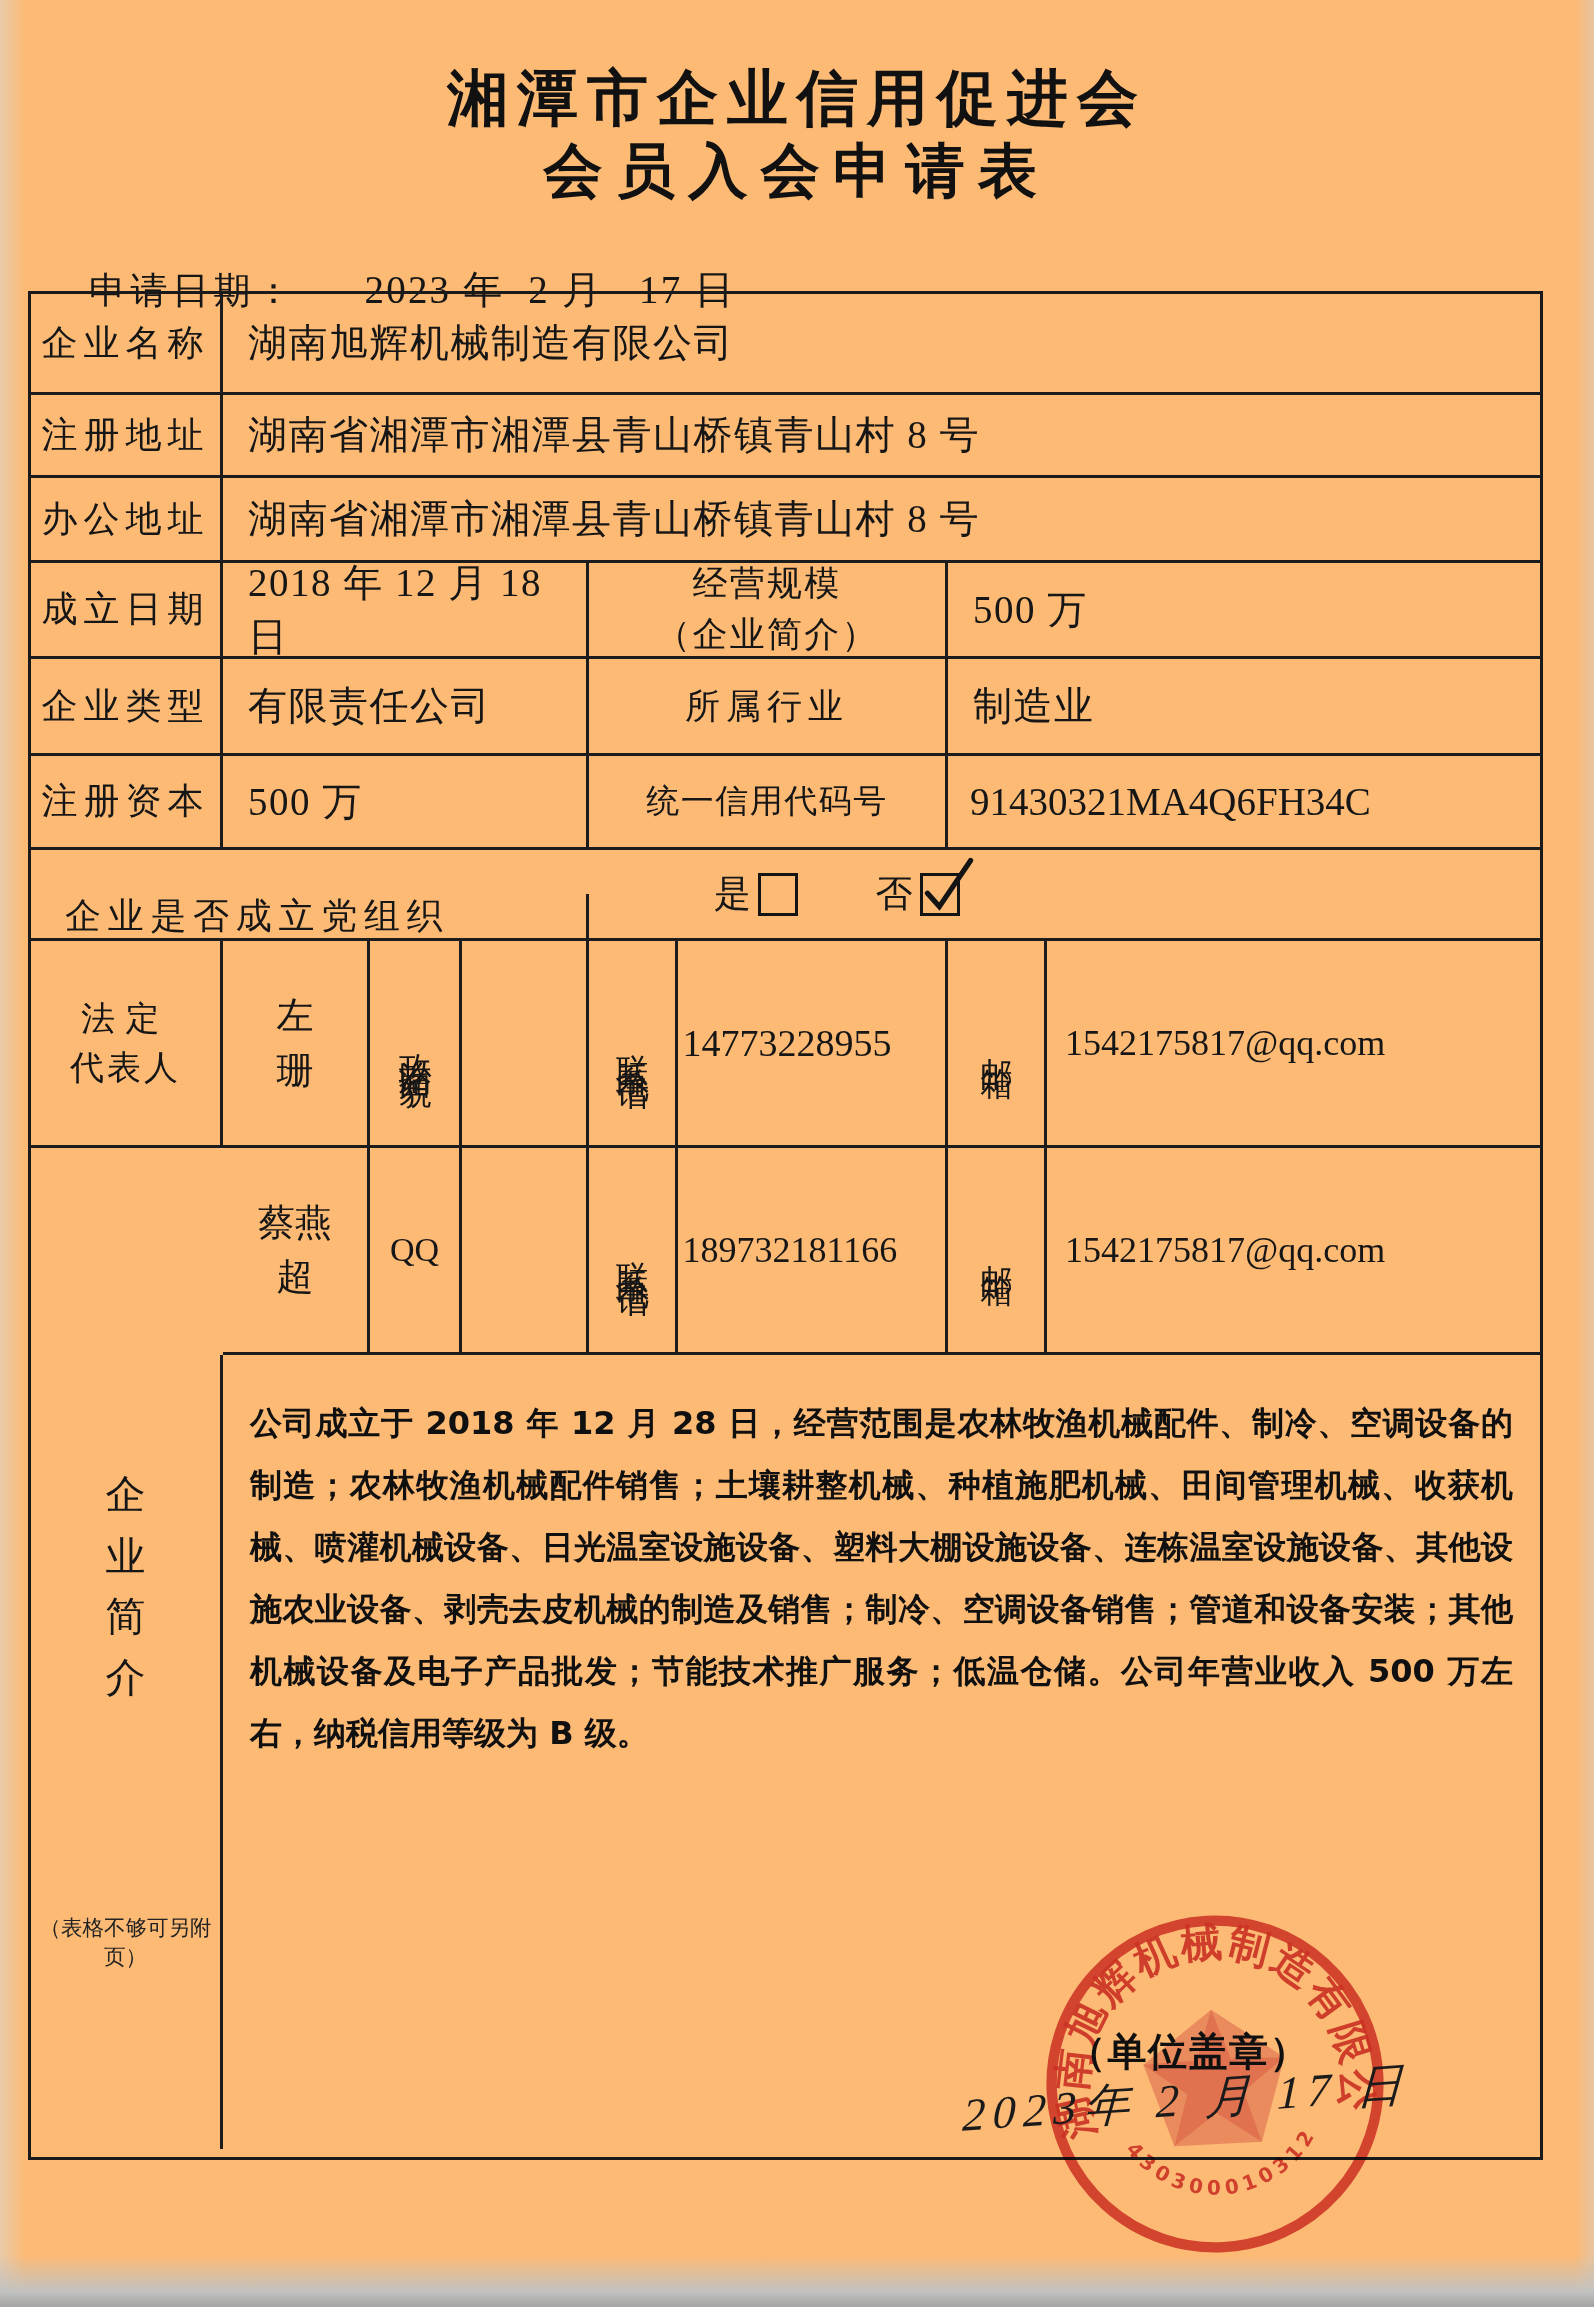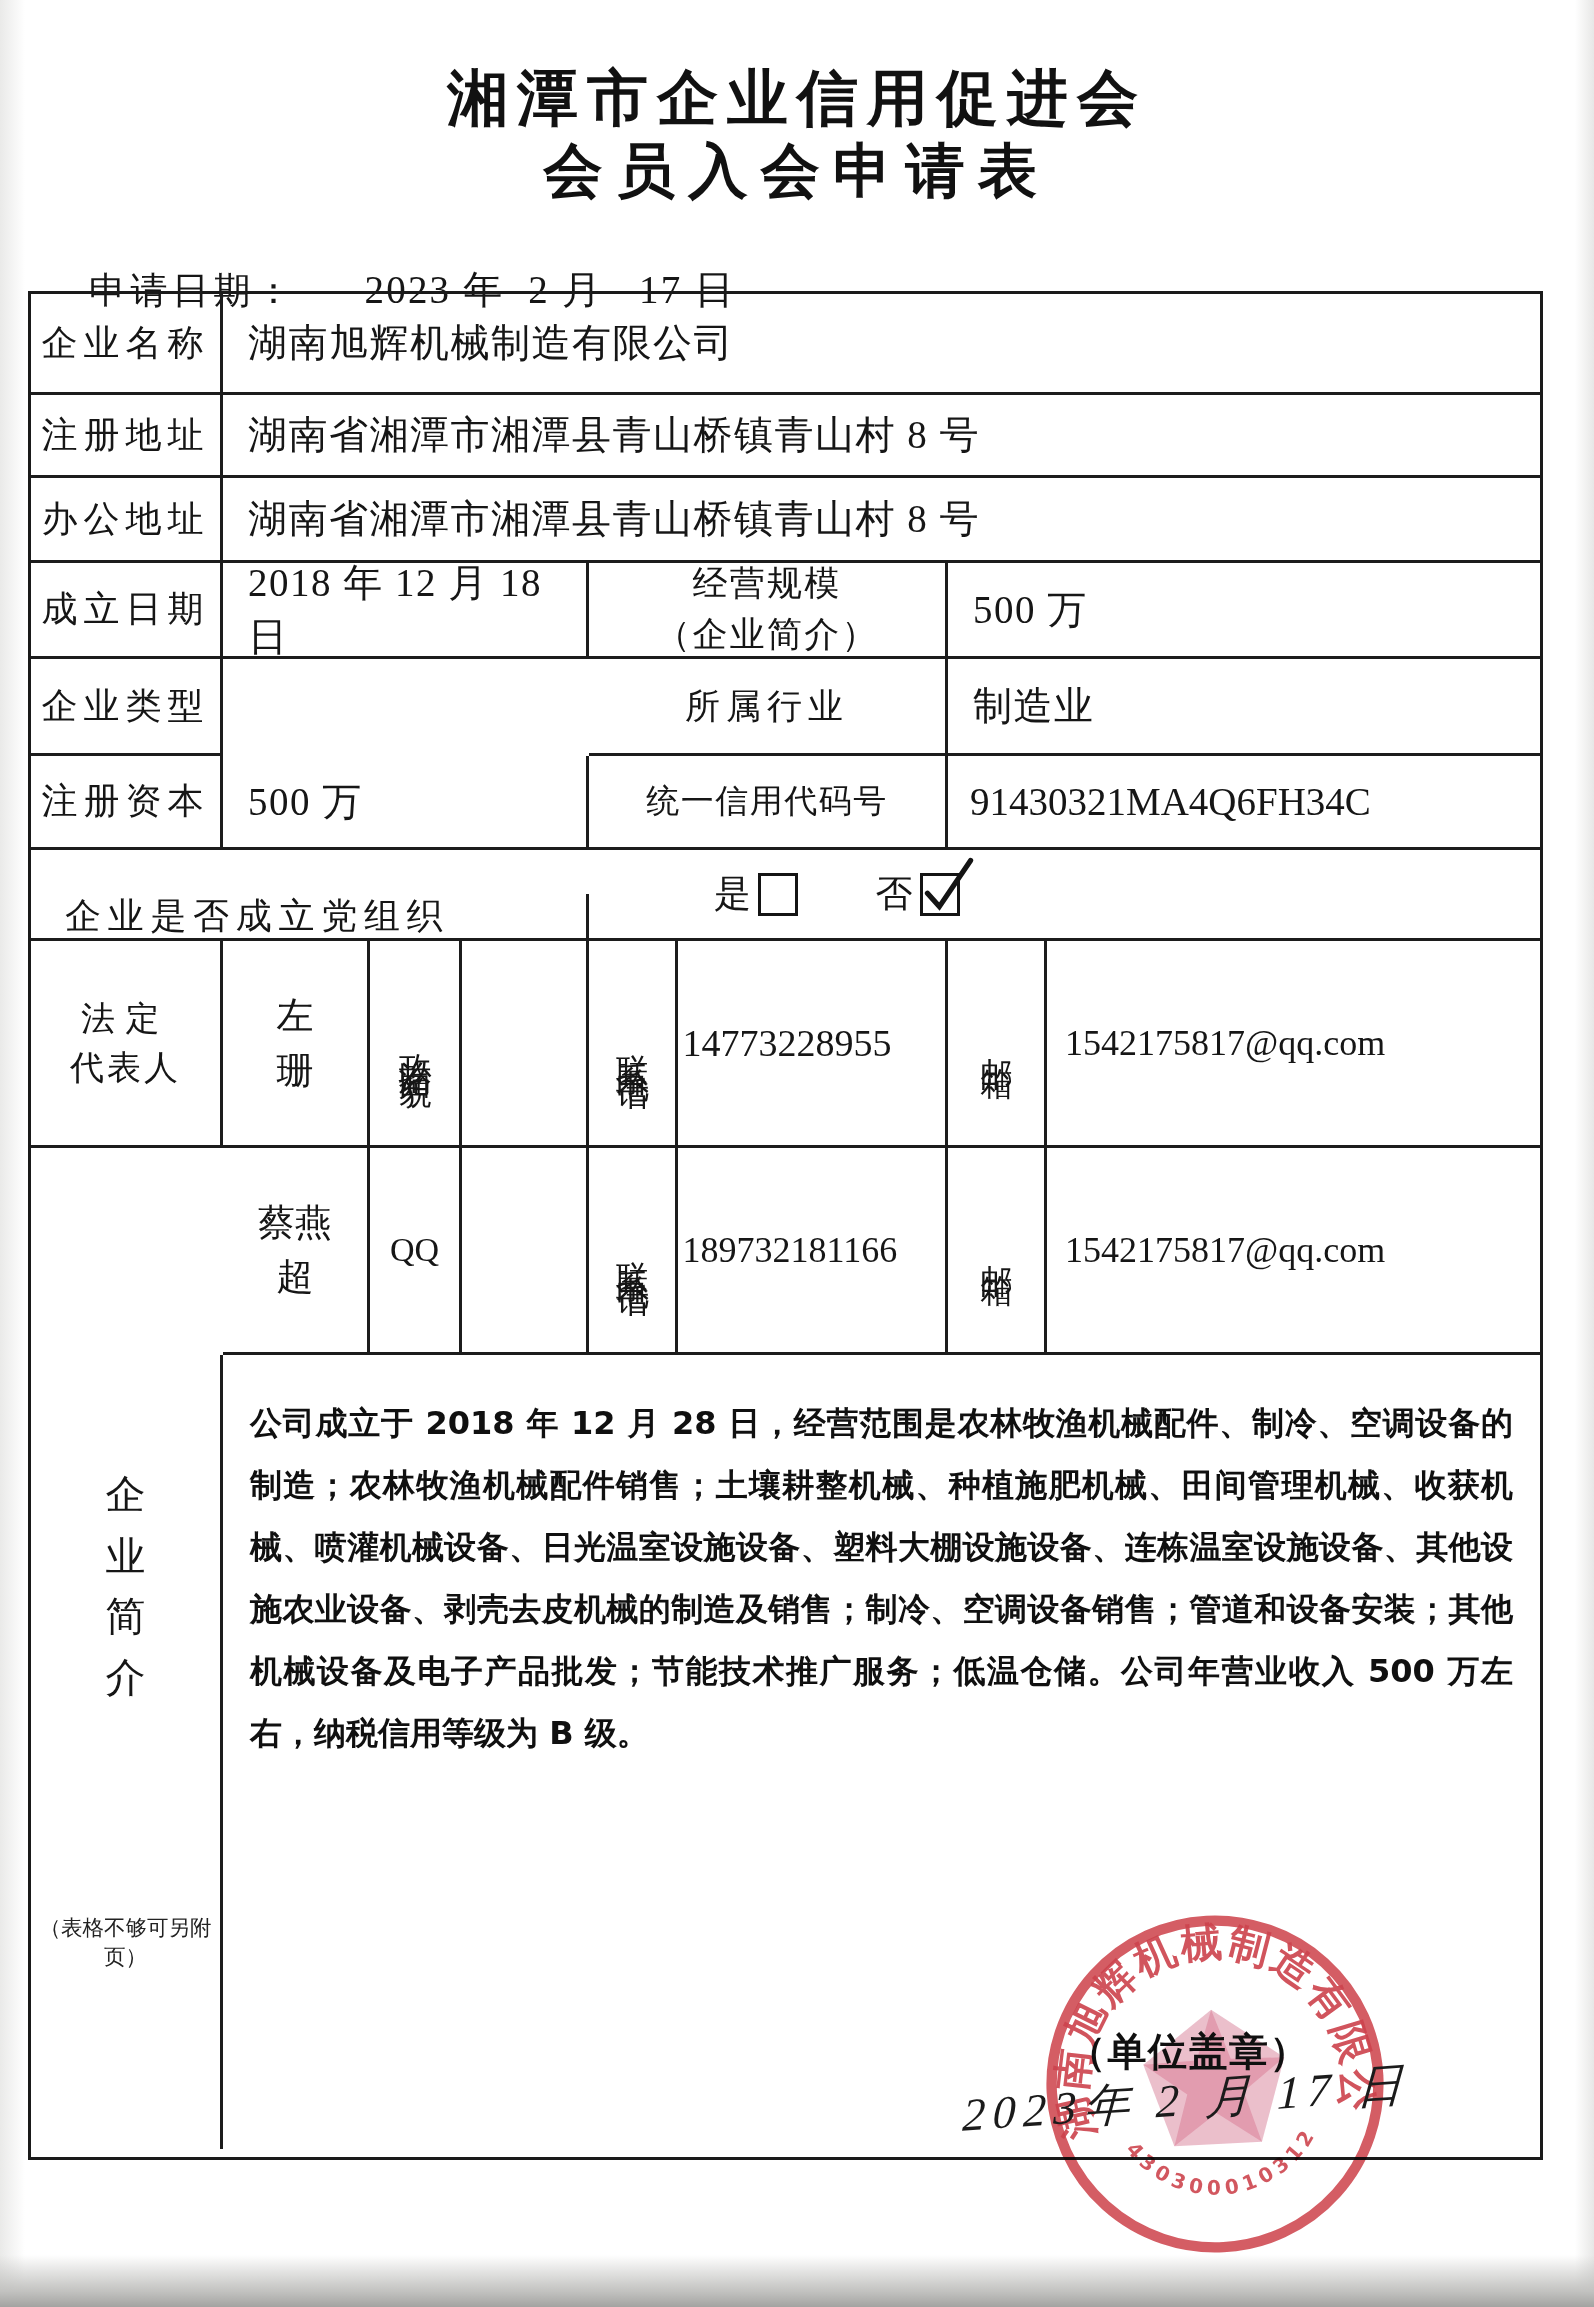--- a/index.html
+++ b/index.html
@@ -1,17 +1,17 @@
 <!DOCTYPE html>
 <html style="font-size:12px"><head>
 <meta charset="utf-8">
 <style>
   html,body { margin:0; padding:0; background:#e8e8e6; }
   #page {
-    position:relative; width:1594px; height:2307px; background:#ffffff;
+    position:relative; width:1594px; height:2307px; background:#fdba74;
     overflow:hidden;
     font-family:"Liberation Serif","DejaVu Serif",serif;
     color:#161616;
   }
   
   .edge-left { position:absolute; left:0; top:0; width:25px; height:100%;
     background:linear-gradient(to right,#d8d8d6,rgba(253,253,252,0)); opacity:.55; }
   .edge-right { position:absolute; right:0; top:0; width:19.3px; height:100%;
     background:linear-gradient(to left,#cfcfcd,rgba(253,253,252,0)); opacity:.5; }
   .edge-bottom { position:absolute; left:0; bottom:0; width:100%; height:52px;
@@ -105,20 +105,21 @@
 
     <div class="c lab4" style="grid-row:4;grid-column:1/2">成立日期</div>
     <div class="c val" style="grid-row:4;grid-column:2/5">2018 年 12 月 18 日</div>
     <div class="c two-line center" style="grid-row:4;grid-column:5/7">
       <span>经营规模</span>
       <span>（企业简介）</span>
     </div>
     <div class="c val nbr" style="grid-row:4;grid-column:7/9">500 万</div>
 
     <div class="c lab4" style="grid-row:5;grid-column:1/2">企业类型</div>
+    <div class="c val" style="grid-row:5;grid-column:2/5">有限责任公司</div>
     <div class="c lab4" style="grid-row:5;grid-column:5/7;font-size:35px">所属行业</div>
     <div class="c val nbr" style="grid-row:5;grid-column:7/9">制造业</div>
 
     <div class="c lab4" style="grid-row:6;grid-column:1/2">注册资本</div>
     <div class="c val" style="grid-row:6;grid-column:2/5">500 万</div>
     <div class="c center" style="grid-row:6;grid-column:5/7;font-size:33px;letter-spacing:1.5px">统一信用代码号</div>
     <div class="c val num nbr" style="grid-row:6;grid-column:7/9;font-size:39px;padding-left:22px">91430321MA4Q6FH34C</div>
 
     <div class="c party-label" style="grid-row:7;grid-column:1/5">企业是否成立党组织</div>
     <div class="c opts nbr" style="grid-row:7;grid-column:5/9">

